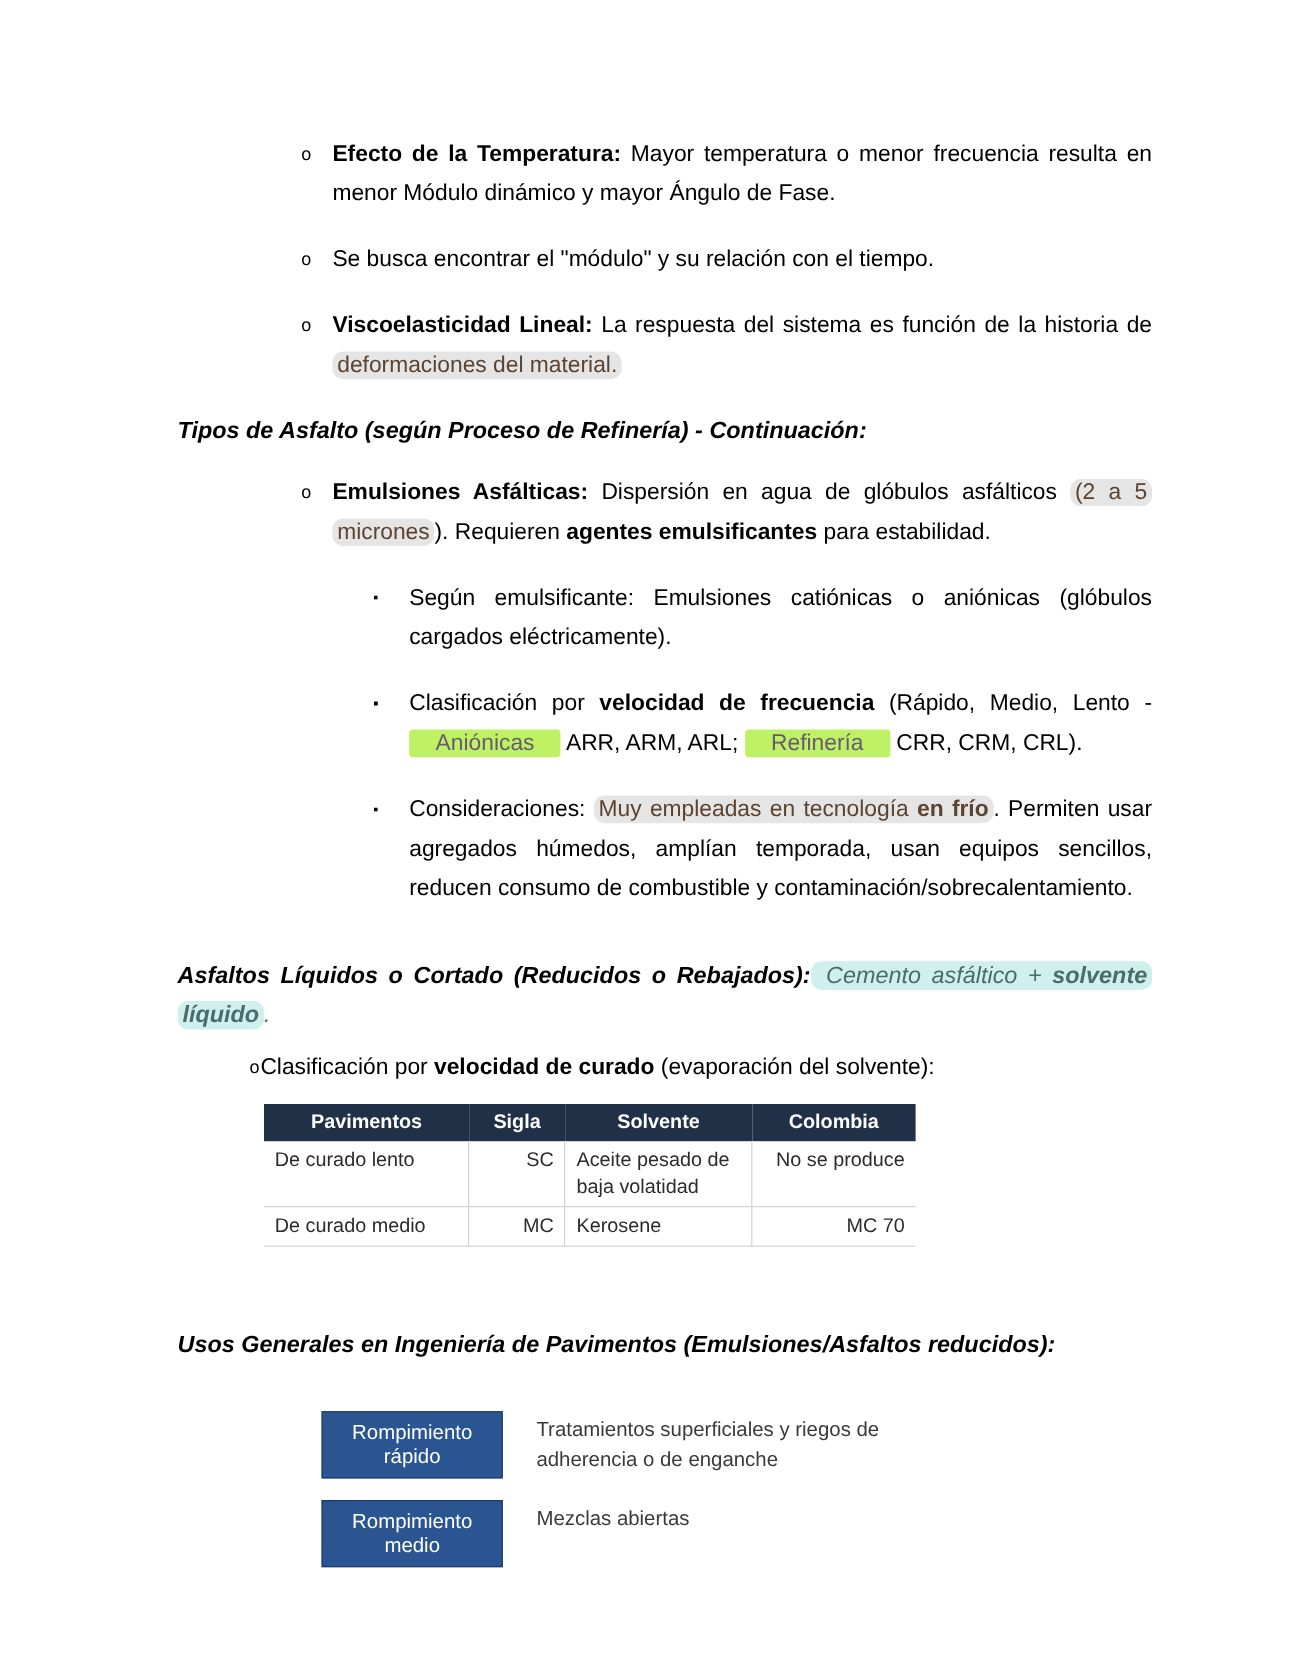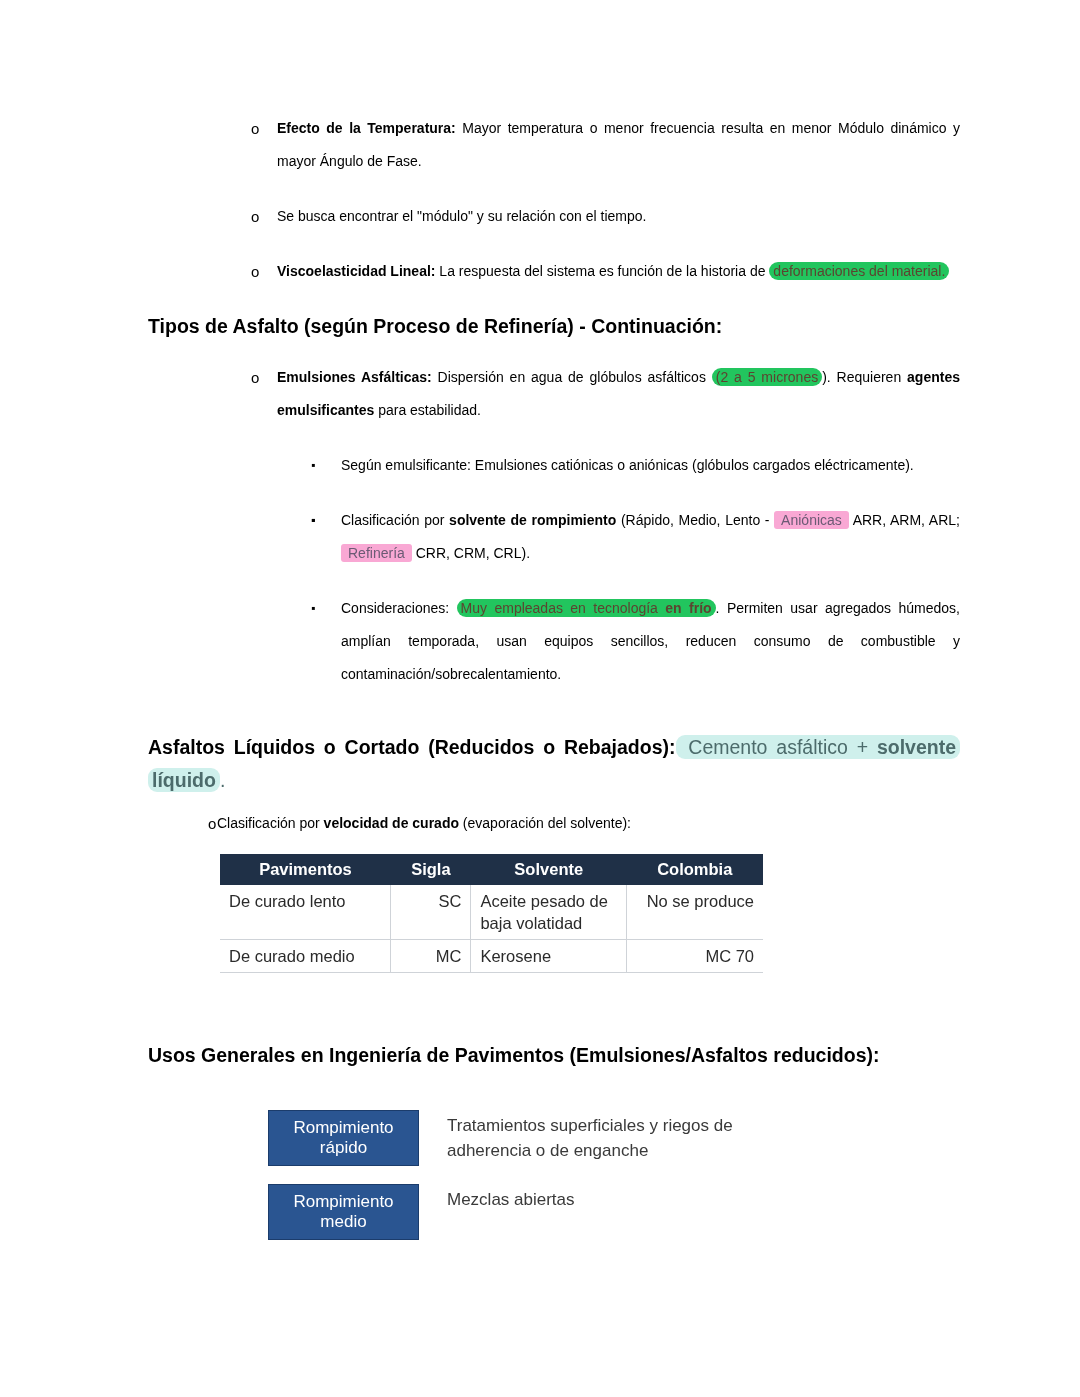--- a/index.html
+++ b/index.html
@@ -15,31 +15,32 @@
     position: relative;
     overflow: hidden;
   }
   .page {
     padding: 112px 120px 0 148px;
     box-sizing: border-box;
   }
 
   
   .para {
-    font-size: 14px;
+    font-size: 19px;
     line-height: 33px;
     text-align: justify;
     margin: 0;
   }
   .heading {
     font-size: 19.5px;
     line-height: 33px;
     font-weight: bold;
     text-align: justify;
     margin: 0;
+    font-style: italic;
   }
   b, .b { font-weight: bold; }
 
   
   .lvl1 {
     position: relative;
     padding-left: 129px;
     margin-bottom: 22px;
   }
   .lvl1 > .bullet {
@@ -61,32 +62,32 @@
     top: 0;
     font-size: 12px;
     line-height: 33px;
     color: #000;
   }
 
   .block-gap { height: 18px; }
 
   
   .hl-orange {
-    background: #22c55e;
+    background: #e5e5e5;
     color: #5C4430;
     border-radius: 9px;
     padding: 1px 4px;
     box-decoration-break: clone;
     -webkit-box-decoration-break: clone;
   }
   .hl-purple {
-    background: #f9a8d4;
+    background: #bef264;
     color: #6B5A74;
     border-radius: 3px;
-    padding: 1px 7px;
+    padding: 1px 22px;
     box-decoration-break: clone;
     -webkit-box-decoration-break: clone;
   }
   .hl-cyan {
     background: #CFF0EC;
     color: #4C6B6B;
     border-radius: 9px;
     padding: 1px 4px;
     box-decoration-break: clone;
     -webkit-box-decoration-break: clone;
@@ -197,21 +198,21 @@
     <span class="bullet">▪</span>
     <p class="para"><span>Según emulsificante: Emulsiones catiónicas o aniónicas (glóbulos cargados eléctricamente).</span></p>
   </div>
 
   <div class="lvl2">
     <span class="bullet">▪</span>
   </div>
 
   <div class="lvl2">
     <span class="bullet">▪</span>
-    <p class="para"><span>Clasificación por </span><b>solvente de rompimiento</b><span> (Rápido, Medio, Lento - </span><span class="hl-purple">Aniónicas</span><span> ARR, ARM, ARL; </span><span class="hl-purple">Refinería</span><span> CRR, CRM, CRL).</span></p>
+    <p class="para"><span>Clasificación por </span><b>velocidad de frecuencia</b><span> (Rápido, Medio, Lento - </span><span class="hl-purple">Aniónicas</span><span> ARR, ARM, ARL; </span><span class="hl-purple">Refinería</span><span> CRR, CRM, CRL).</span></p>
   </div>
 
   <div class="lvl2">
     <span class="bullet">▪</span>
     <p class="para"><span>Consideraciones: </span><span class="hl-orange"><span>Muy empleadas en tecnología </span><b>en frío</b></span><span>. Permiten usar agregados húmedos, amplían temporada, usan equipos sencillos, reducen consumo de combustible y contaminación/sobrecalentamiento.</span></p>
   </div>
 
   <div class="block-gap"></div>
 
   <p class="heading"><span>Asfaltos Líquidos o Cortado (Reducidos o Rebajados):</span><span class="hl-cyan"><span style="font-weight:normal"> Cemento asfáltico + </span><b>solvente líquido</b></span><span style="font-weight:normal;color:#4C6B6B">.</span></p>

